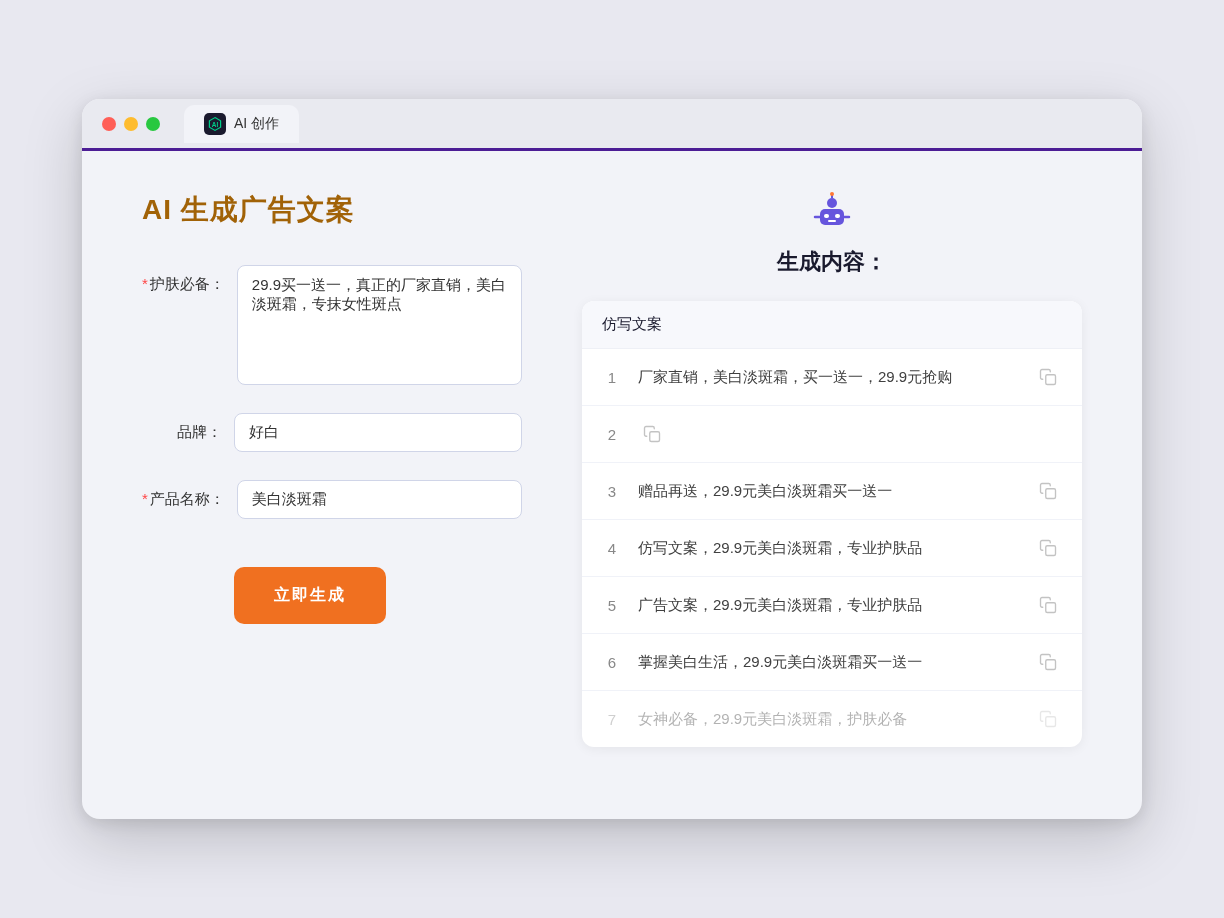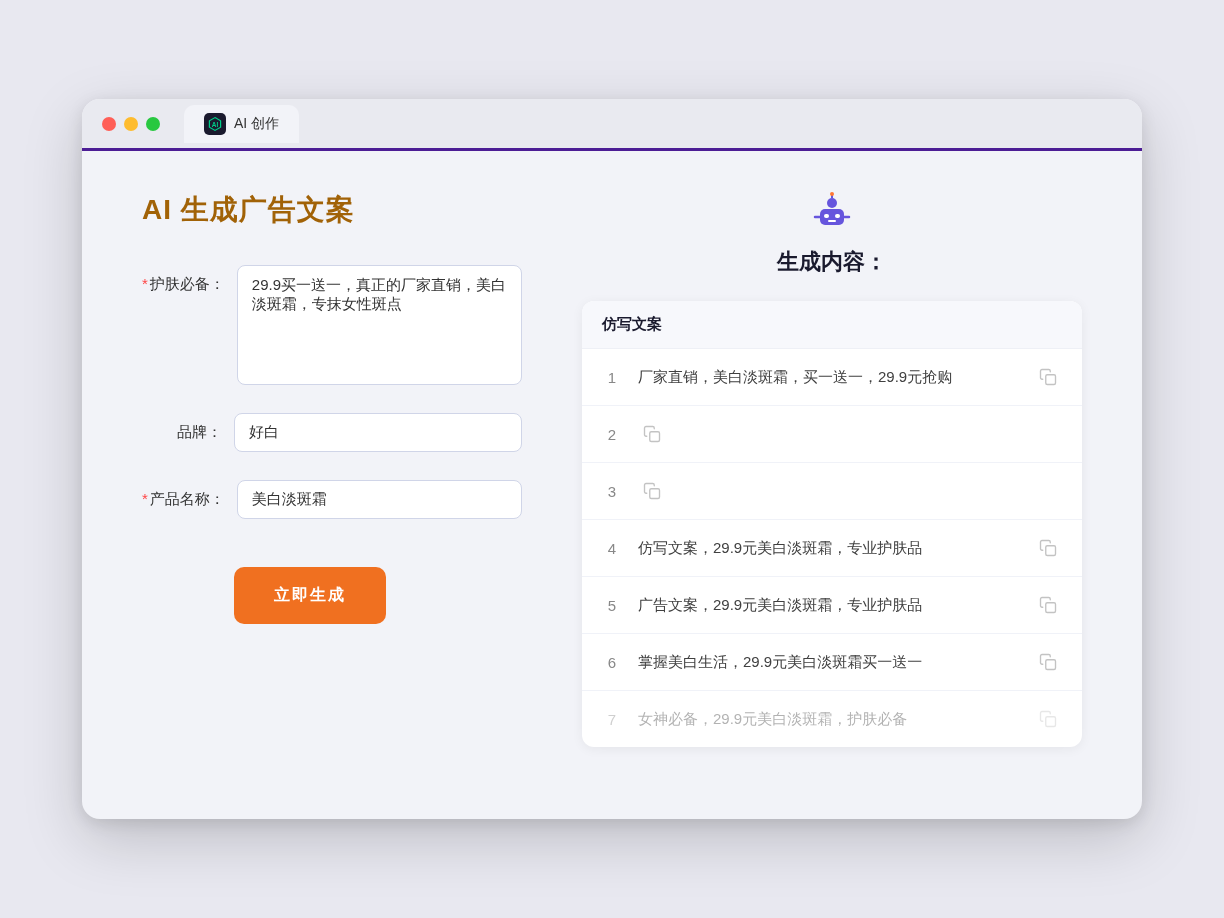--- a/index.html
+++ b/index.html
@@ -178,21 +178,21 @@
       background: #fff;
       border-radius: 12px;
       overflow: hidden;
       box-shadow: 0 2px 12px rgba(0,0,0,0.06);
     }
 
     .table-header {
       background: #f7f8fc;
       padding: 14px 20px;
       font-size: 15px;
-      font-weight: 700;
+      font-weight: 400;
       color: #1a1a2e;
       border-bottom: 1px solid #eef0f6;
     }
 
     .table-row {
       display: flex;
       align-items: center;
       padding: 14px 20px;
       border-bottom: 1px solid #f0f2f8;
       gap: 16px;
@@ -325,20 +325,21 @@
       <span class="row-number">2</span>
       <div class="row-copy">
         <svg class="copy-icon-svg" viewBox="0 0 24 24" fill="none" stroke="#888" stroke-width="1.8" stroke-linecap="round" stroke-linejoin="round">
           <rect x="9" y="9" width="13" height="13" rx="2"></rect>
           <path d="M5 15H4a2 2 0 0 1-2-2V4a2 2 0 0 1 2-2h9a2 2 0 0 1 2 2v1"></path>
         </svg>
       </div>
     </div>
             <div class="table-row">
       <span class="row-number">3</span>
+      <span class="row-text">赠品再送，29.9元美白淡斑霜买一送一</span>
       <div class="row-copy">
         <svg class="copy-icon-svg" viewBox="0 0 24 24" fill="none" stroke="#888" stroke-width="1.8" stroke-linecap="round" stroke-linejoin="round">
           <rect x="9" y="9" width="13" height="13" rx="2"></rect>
           <path d="M5 15H4a2 2 0 0 1-2-2V4a2 2 0 0 1 2-2h9a2 2 0 0 1 2 2v1"></path>
         </svg>
       </div>
     </div>
             <div class="table-row">
       <span class="row-number">4</span>
       <span class="row-text">仿写文案，29.9元美白淡斑霜，专业护肤品</span>

